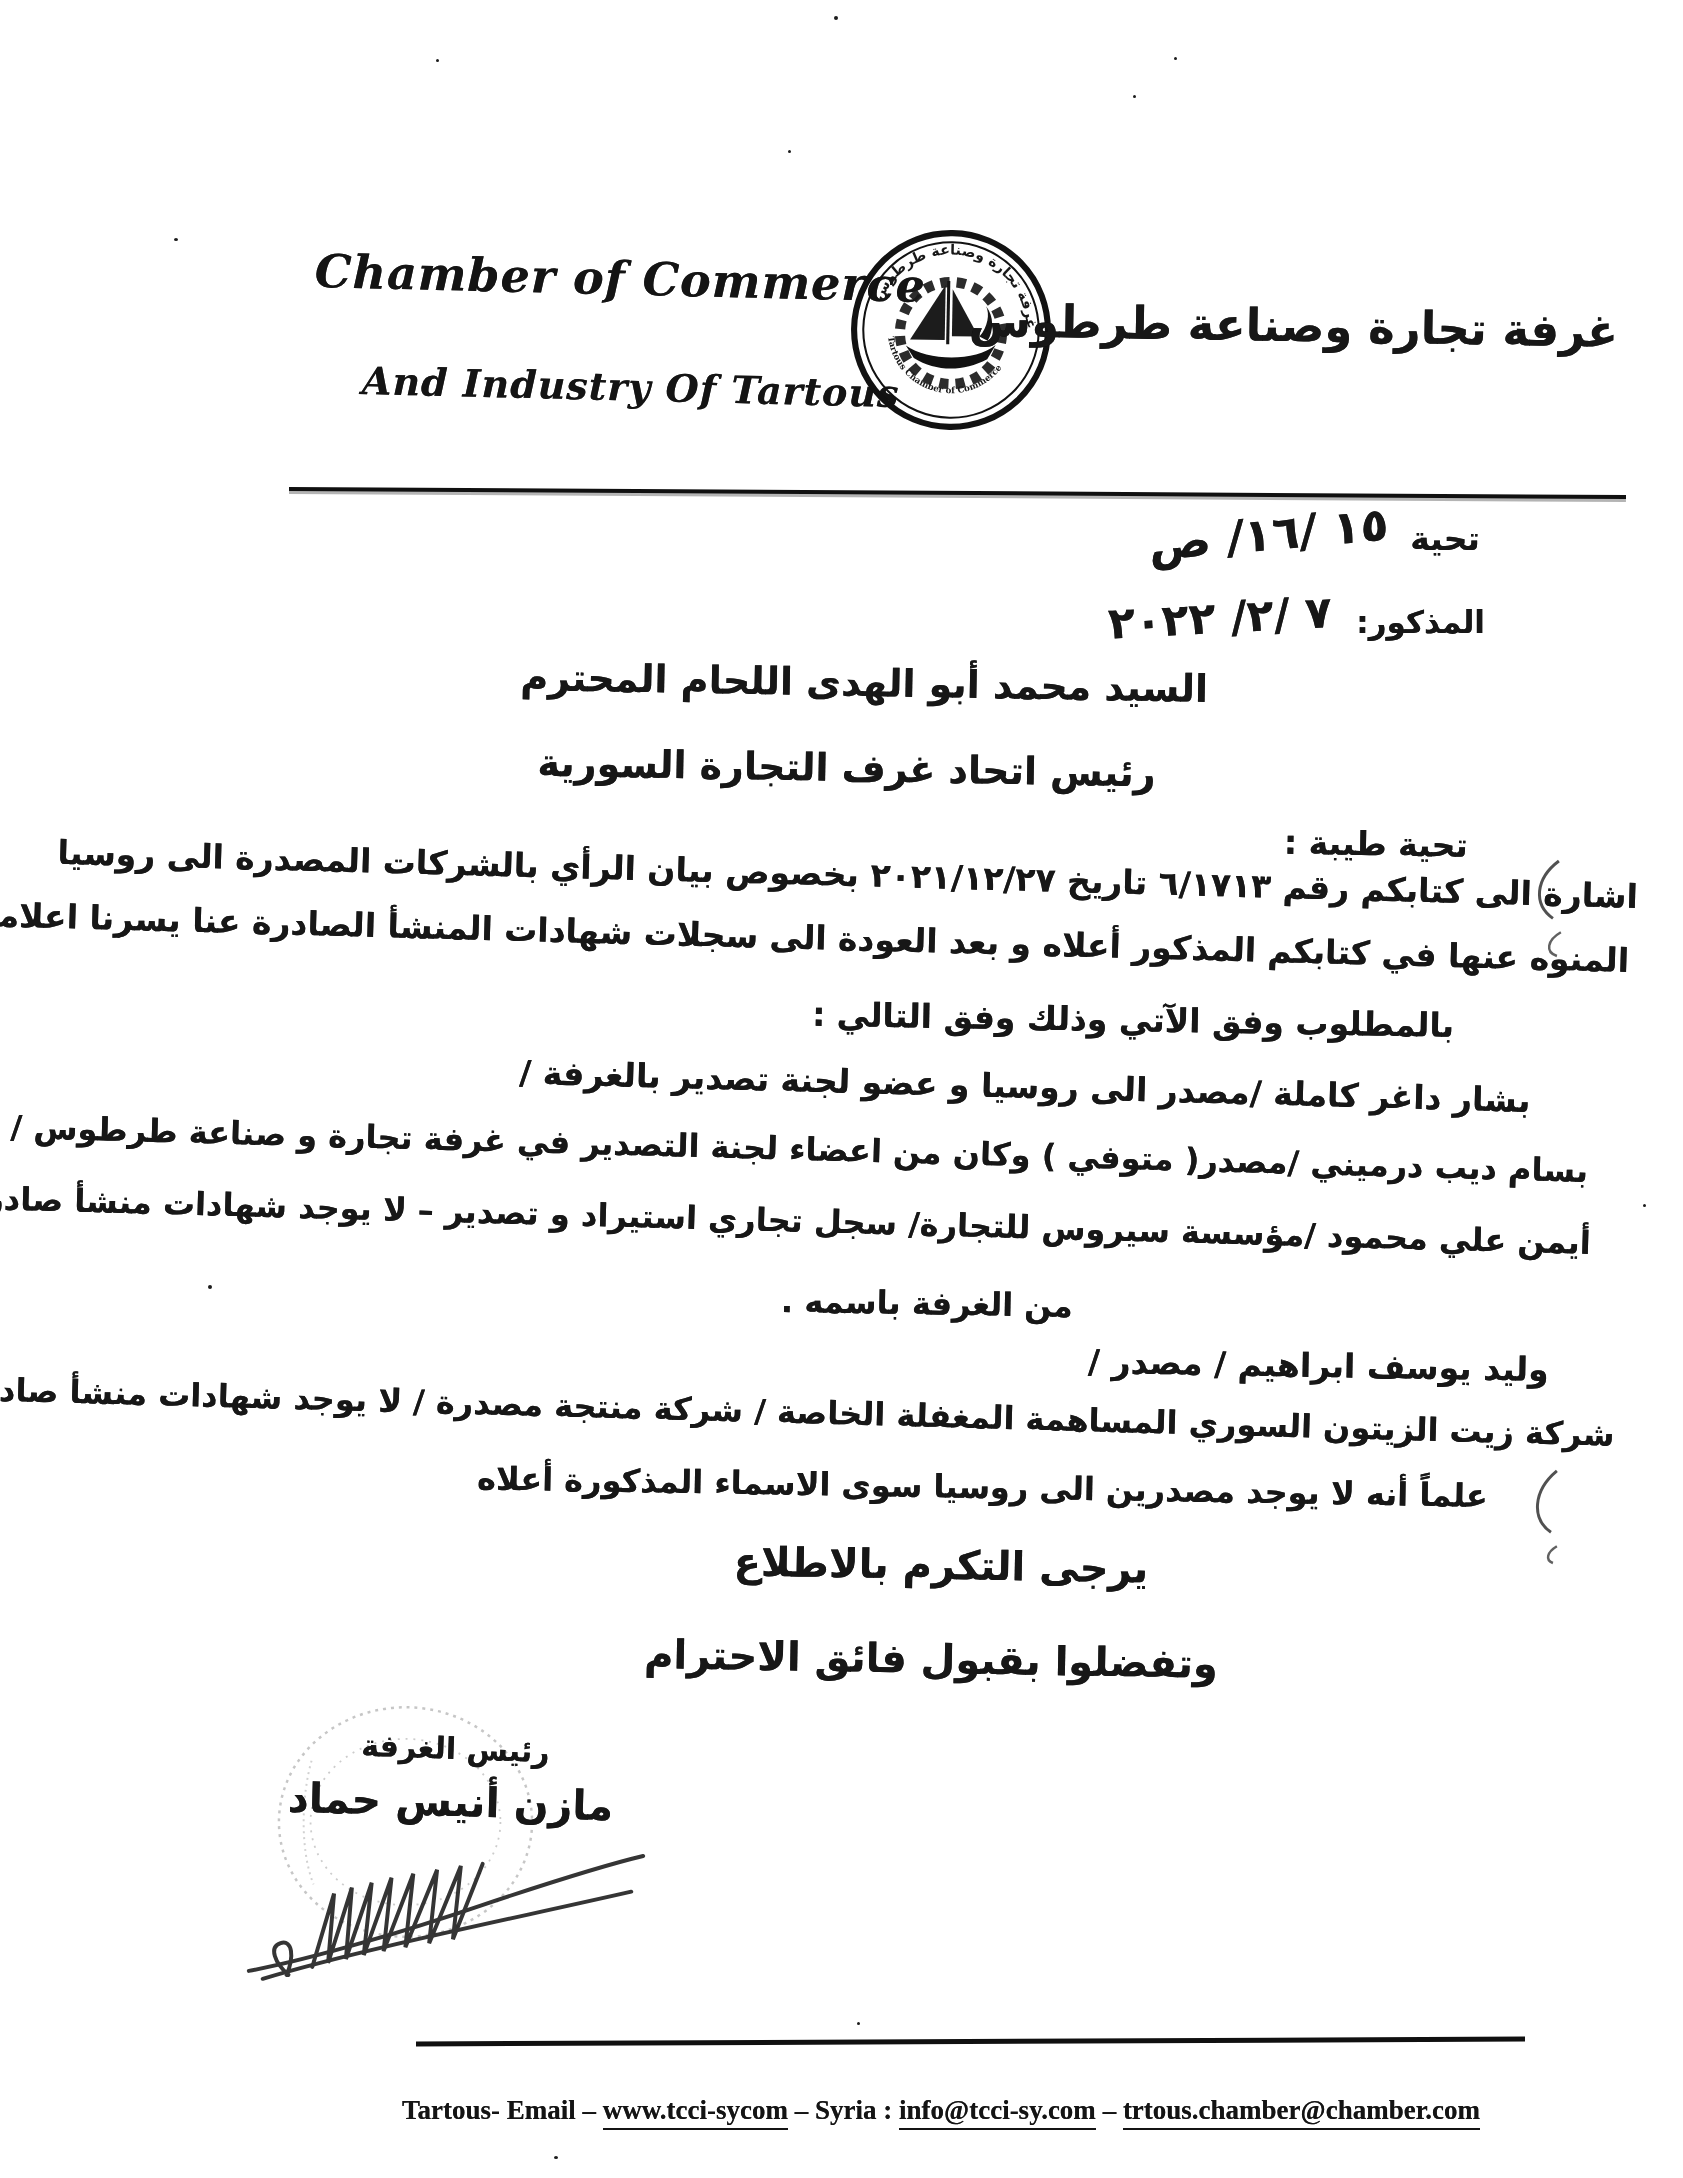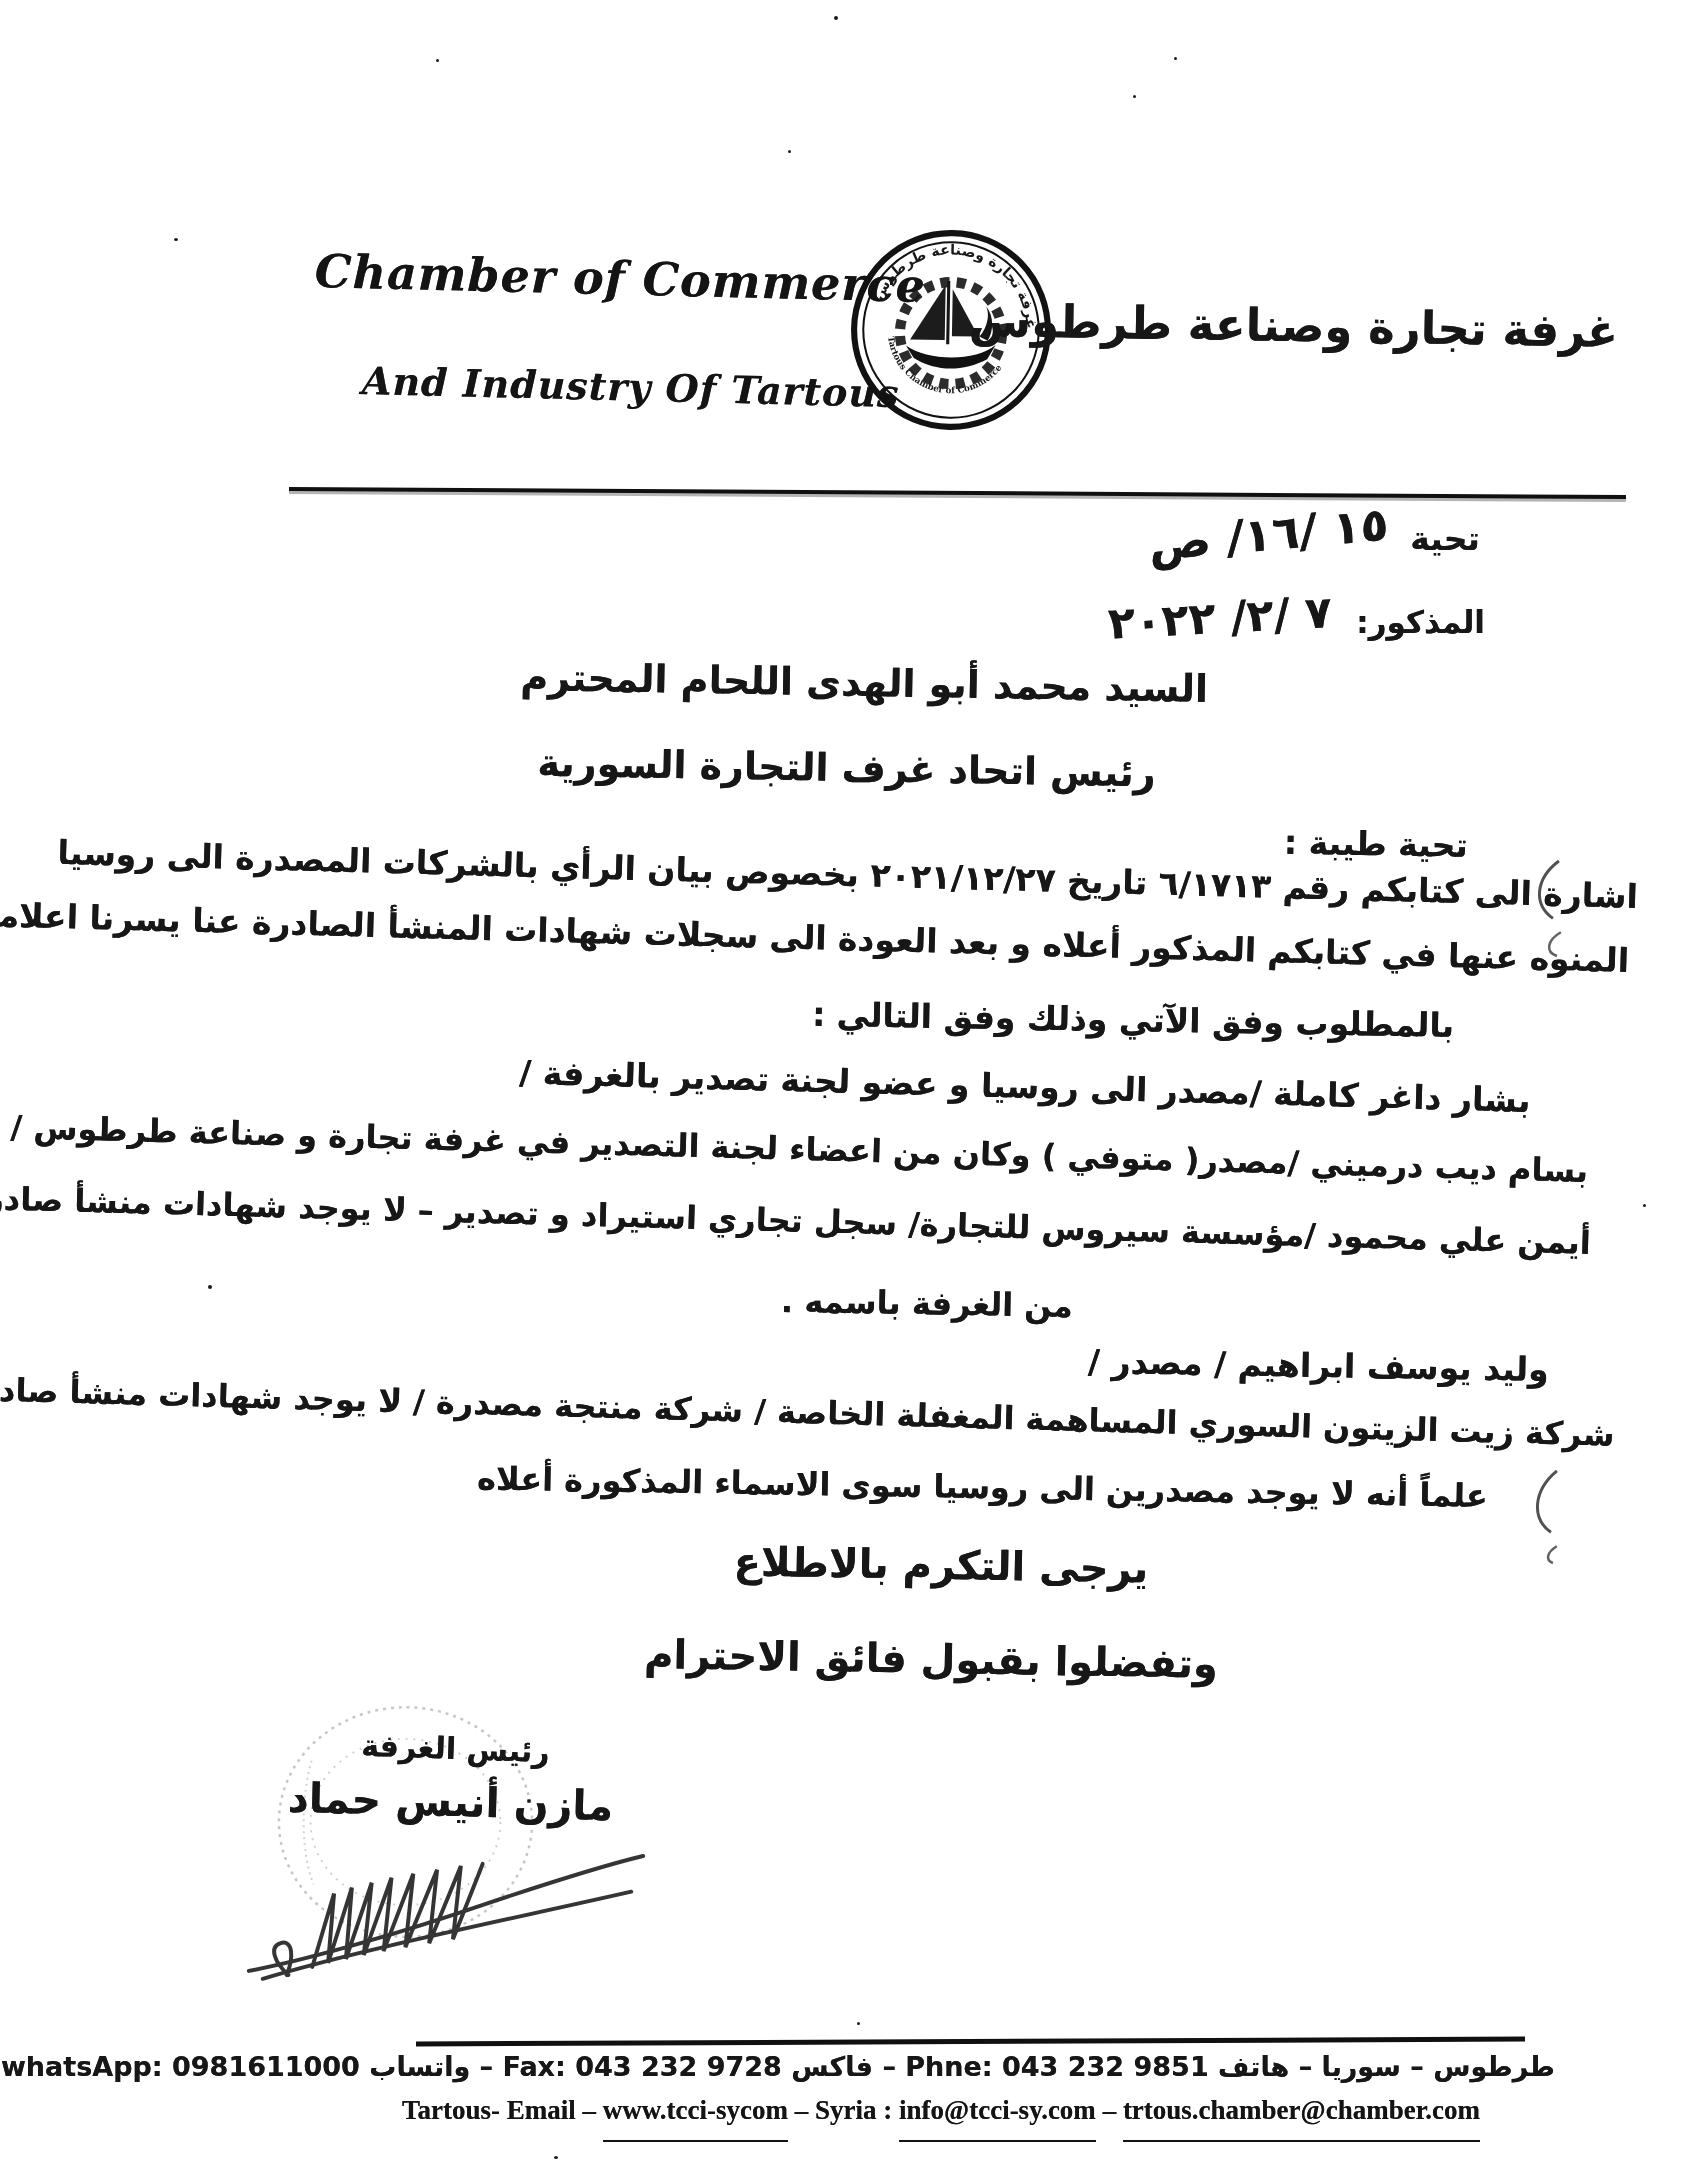--- a/index.html
+++ b/index.html
@@ -13,21 +13,21 @@
       text-shadow:0 0 0.6px rgba(0,0,0,.75);color:#171717;}
   .en-serif{font-family:"DejaVu Serif","Liberation Serif",serif;font-weight:bold;font-style:italic;
       text-shadow:0 0 0.6px rgba(0,0,0,.7);color:#141414;}
   .tilt-r{transform-origin:right center;transform:rotate(1.6deg);}
   .tilt-r-sm{transform-origin:right center;transform:rotate(1deg);}
   .tilt-l{transform-origin:left center;transform:rotate(1.4deg);}
   .hand{display:inline-block;transform:rotate(-5deg) skewX(-4deg);font-size:46px;letter-spacing:6px;}
   .rule{position:absolute;background:#101010;}
   .speck{position:absolute;background:#1c1c1c;border-radius:50%;}
   .center-block{text-align:center;}
-  .uline{border-bottom:2.5px solid #141414;padding-bottom:15px;text-align:right;}
+  .uline{border-bottom:2.5px solid #141414;padding-bottom:3px;text-align:right;}
   .footer-serif{font-family:"Liberation Serif","DejaVu Serif",serif;font-weight:bold;
       text-shadow:0 0 0.5px rgba(0,0,0,.7);}
 </style>
 </head>
 <body>
 
 <div class="page">
 
   <div class="abs en-serif tilt-l" style="left:315px;top:244px;font-size:46px;letter-spacing:1px;">Chamber of  Commerce</div>
 
@@ -114,21 +114,20 @@
     <g fill="none" stroke="#242424" stroke-width="4" stroke-linecap="round" opacity="0.92">
       <path d="M16,138 C80,126 180,96 250,72 C310,52 380,30 414,22"></path>
       <path d="M30,146 C130,116 270,88 402,58"></path>
       <path d="M56,142 C42,130 36,114 48,110 C60,106 62,124 54,142"></path>
       <path d="M80,134 L102,60 L96,130 L120,54 L114,126 L140,49 L132,122 L160,44 L152,118 L182,40 L174,114 L206,36 L198,110 L230,32 L222,106 L252,30"></path>
     </g>
   </svg>
 
   <div class="rule" style="left:416px;top:2039px;width:1109px;height:5px;transform:rotate(-0.25deg);"></div>
 
-  <div class="abs ar" style="left:327px;top:2051px;width:1228px;text-align:center;font-size:27px;white-space:nowrap;">طرطوس – سوريا – هاتف Phne: 043 232 9851 – فاكس Fax: 043 232 9728 – واتساب whatsApp: 0981611000</div>
 
   <div class="abs footer-serif" style="left:327px;top:2095px;width:1228px;text-align:center;font-size:27px;color:#141414;">
     <span>Tartous- Email –</span>
     <span class="uline">www.tcci-sycom</span>
     <span>– Syria :</span>
     <span class="uline">info@tcci-sy.com</span>
     <span>–</span>
     <span class="uline">trtous.chamber@chamber.com</span>
   </div>
 

